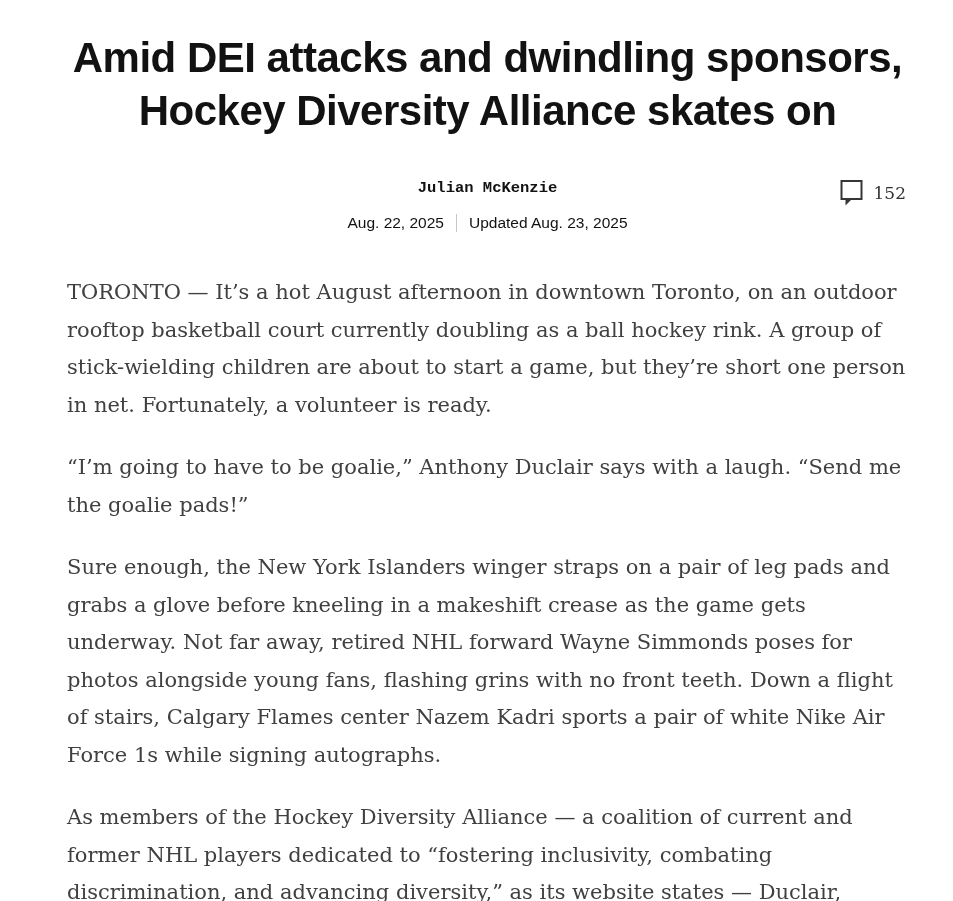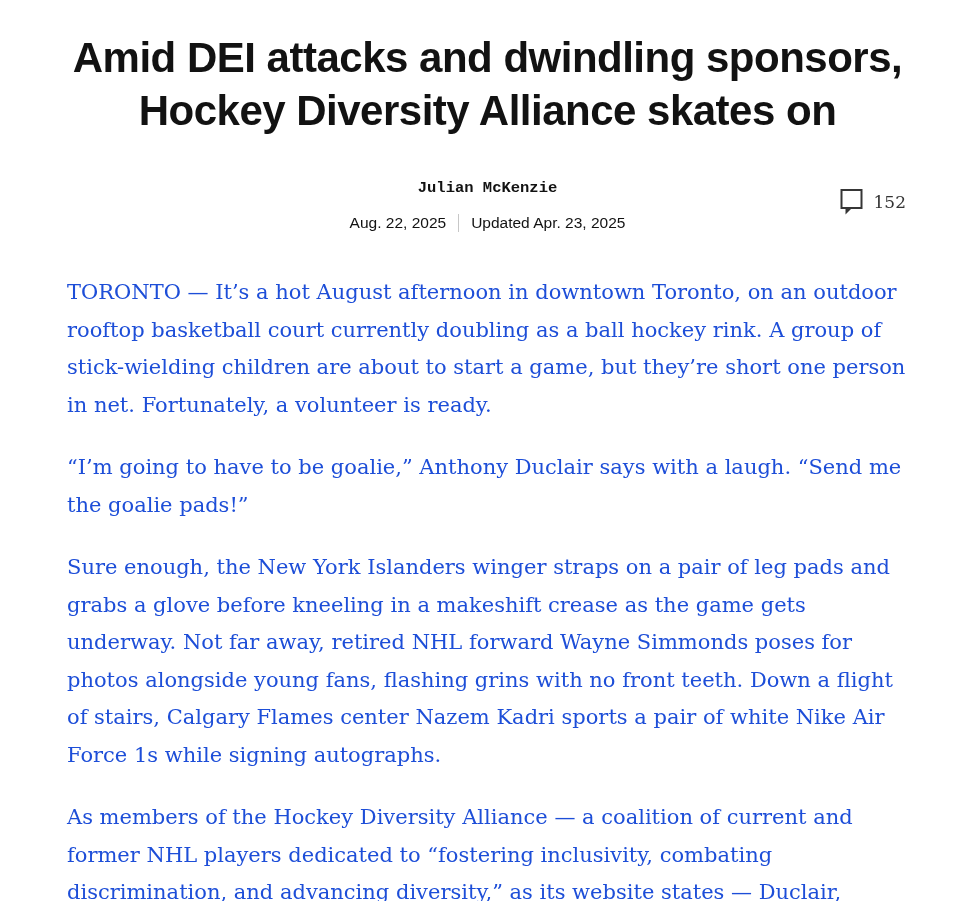--- a/index.html
+++ b/index.html
@@ -55,21 +55,21 @@
   }
   .date-divider {
     width: 1px;
     height: 18px;
     background: #c7c7c7;
     margin: 0 12px;
   }
   .comments {
     position: absolute;
     right: 2px;
-    top: 10px;
+    top: 1px;
     display: flex;
     align-items: center;
     gap: 11px;
     background: none;
     border: none;
     padding: 0;
     cursor: pointer;
   }
   .comment-icon {
     display: inline-flex;
@@ -80,38 +80,38 @@
     font-size: 17px;
     color: #333333;
   }
   .article-body {
     margin-top: 42px;
   }
   .article-body p {
     font-family: "DejaVu Serif", serif;
     font-size: 21px;
     line-height: 37.5px;
-    color: #1d4ed8;
+    color: #404040;
     margin: 0 0 25px 0;
   }
 </style>
 </head>
 <body>
 
 <div class="page">
 
   <h1 class="headline">Amid DEI attacks and dwindling sponsors, Hockey Diversity Alliance skates on</h1>
 
   <div class="meta-row">
     <div class="byline-block">
       <a href="#" class="author">Julian McKenzie</a>
       <div class="dates">
         <span>Aug. 22, 2025</span>
         <span class="date-divider"></span>
-        <span>Updated Apr. 23, 2025</span>
+        <span>Updated Aug. 23, 2025</span>
       </div>
     </div>
 
     <button class="comments">
       <span class="comment-icon">
         <svg width="23" height="27" viewBox="0 0 23 27" aria-hidden="true">
           <rect x="1.5" y="2" width="20" height="18" fill="none" stroke="#363636" stroke-width="2"></rect>
           <path d="M5.5 20 L5.5 26.5 L12 20 Z" fill="#363636"></path>
         </svg>
       </span>

